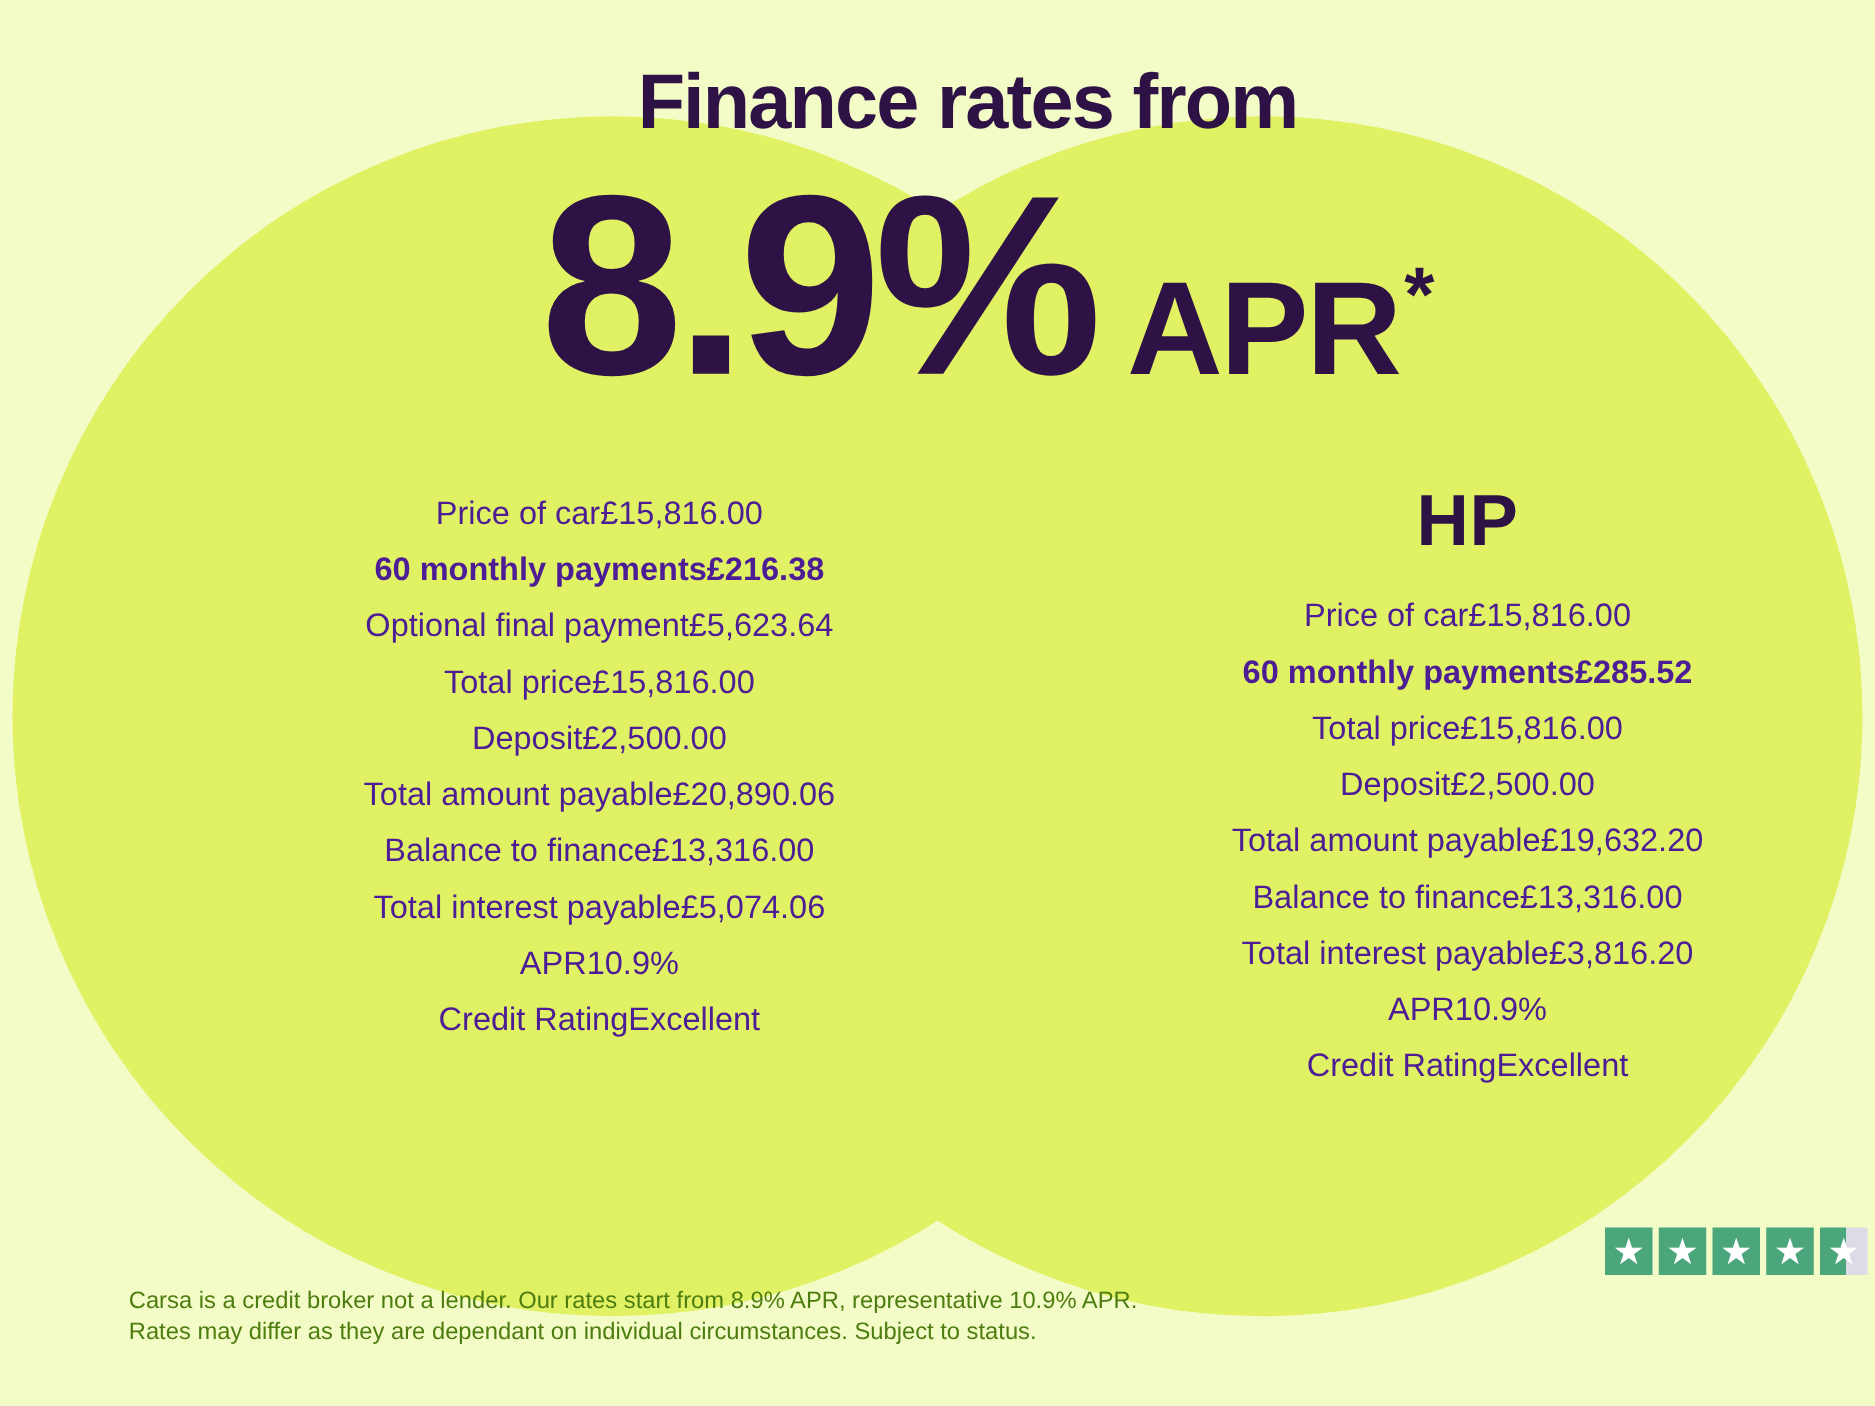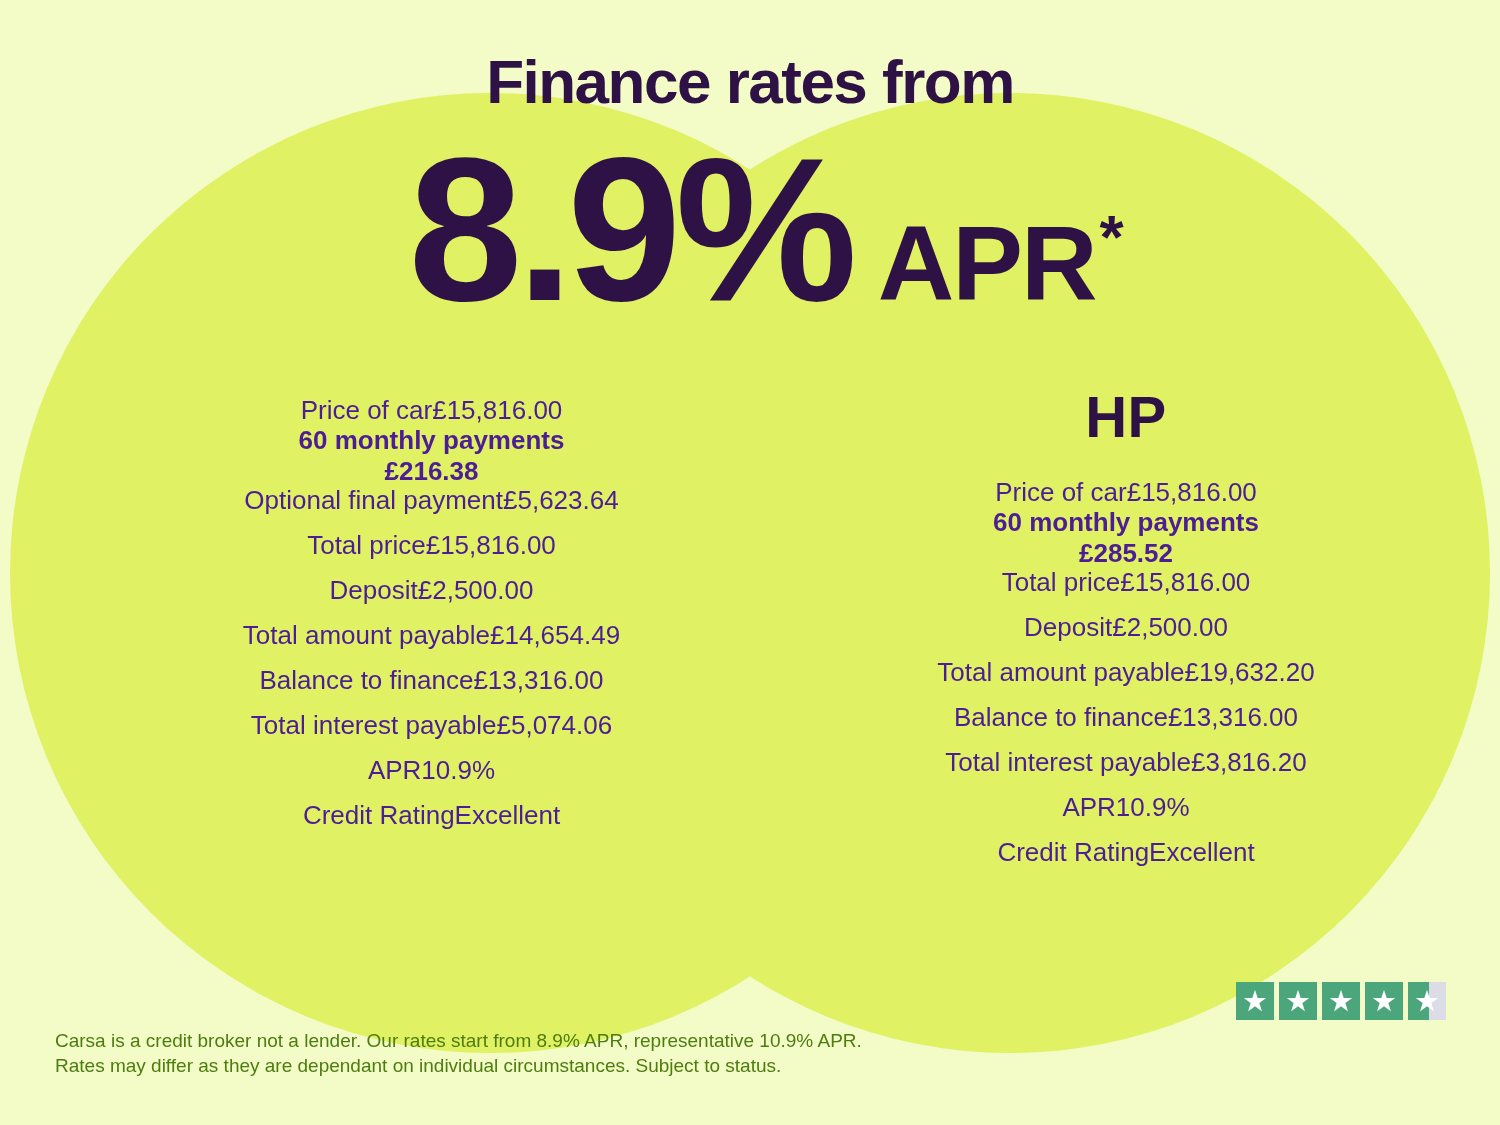--- a/index.html
+++ b/index.html
@@ -22,21 +22,21 @@
     position: absolute;
     top: 93px;
     width: 960px;
     height: 960px;
     border-radius: 50%;
     background: #e0f163;
   }
   .circle-left  { left: 10px; }
   .circle-right { left: 530px; }
 
-  .layer { position: absolute; inset: 0; }
+  .layer { position: absolute; inset: 0; margin-left: 48px; }
 
   
   .page-title {
     position: absolute;
     top: 46px;
     left: 0;
     width: 100%;
     text-align: center;
     font-size: 62px;
     font-weight: bold;
@@ -88,21 +88,21 @@
   .row {
     display: flex;
     justify-content: center;
     align-items: center;
     height: 45px;
     font-size: 26px;
     color: #4c1d95;
   }
   .row .lbl { text-align: left; }
   .row .val { text-align: right; }
-  .row.bold { font-weight: bold; flex-direction: column; }
+  .row.bold { font-weight: bold; }
 
   
   .disclaimer {
     position: absolute;
     left: 55px;
     top: 1028px;
     font-size: 19px;
     line-height: 25px;
     color: #4d7c0f;
   }
@@ -180,21 +180,21 @@
       <div class="row">
         <span class="lbl">Total price</span>
         <span class="val">£15,816.00</span>
       </div>
       <div class="row">
         <span class="lbl">Deposit</span>
         <span class="val">£2,500.00</span>
       </div>
       <div class="row">
         <span class="lbl">Total amount payable</span>
-        <span class="val">£14,654.49</span>
+        <span class="val">£20,890.06</span>
       </div>
       <div class="row">
         <span class="lbl">Balance to finance</span>
         <span class="val">£13,316.00</span>
       </div>
       <div class="row">
         <span class="lbl">Total interest payable</span>
         <span class="val">£5,074.06</span>
       </div>
       <div class="row">

